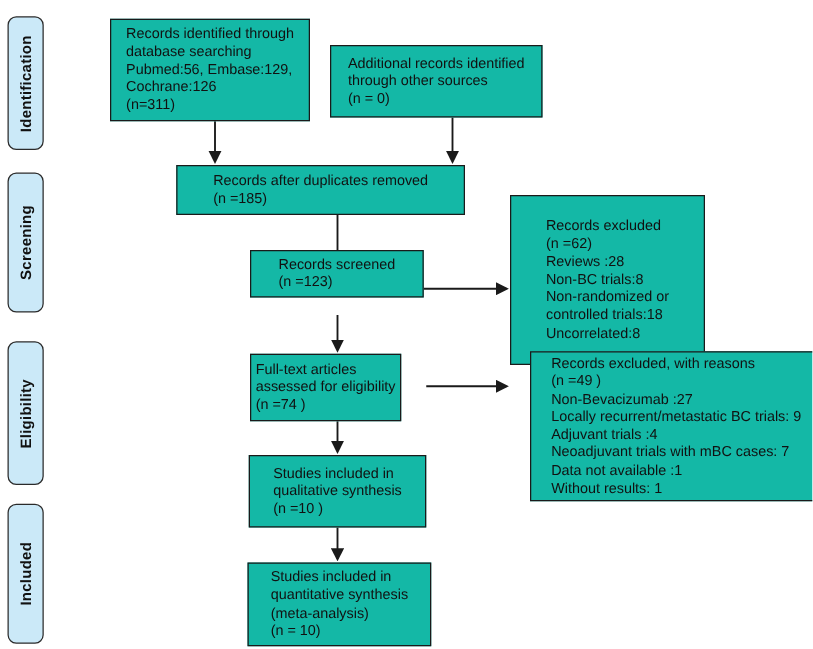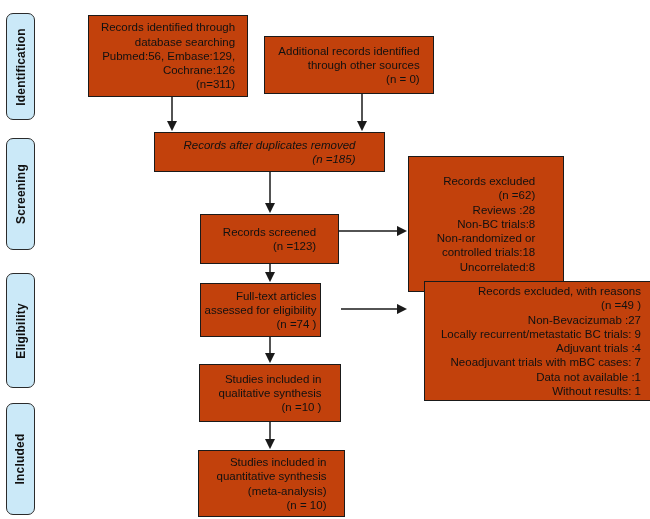--- a/index.html
+++ b/index.html
@@ -17,26 +17,26 @@
   }
   svg.arrows {
     position: absolute;
     left: 0; top: 0;
     width: 650px; height: 519px;
     pointer-events: none;
   }
   .node {
     position: absolute;
     box-sizing: border-box;
-    background: #c2410c;
+    background: #14b8a6;
     border: 1.6px solid #1a1a1a;
     display: flex;
     align-items: center;
     justify-content: center;
-    text-align: right;
+    text-align: left;
   }
   .node .txt {
     white-space: pre-line;
     font-size: 11.5px;
     line-height: 1.24;
     color: #111111;
     padding: 1px 2px;
   }
   .stage {
     position: absolute;
@@ -98,26 +98,26 @@
 Cochrane:126
 (n=311)</span>
   </div>
 
   <div class="node" style="left:264px; top:36px; width:170px; height:58px;">
     <span class="txt">Additional records identified
 through other sources
 (n = 0)</span>
   </div>
 
-  <div class="node" style="left:154px; top:132px; width:231px; height:40px;font-style:italic;">
+  <div class="node" style="left:141px; top:132px; width:231px; height:40px;">
     <span class="txt">Records after duplicates removed
 (n =185)</span>
   </div>
 
-  <div class="node" style="left:200px; top:214px; width:139px; height:50px;">
+  <div class="node" style="left:200px; top:200px; width:139px; height:38px;">
     <span class="txt">Records screened
 (n =123)</span>
   </div>
 
   <div class="node" style="left:408px; top:156px; width:156px; height:136px;">
     <span class="txt">Records excluded
 (n =62)
 Reviews :28
 Non-BC trials:8
 Non-randomized or

